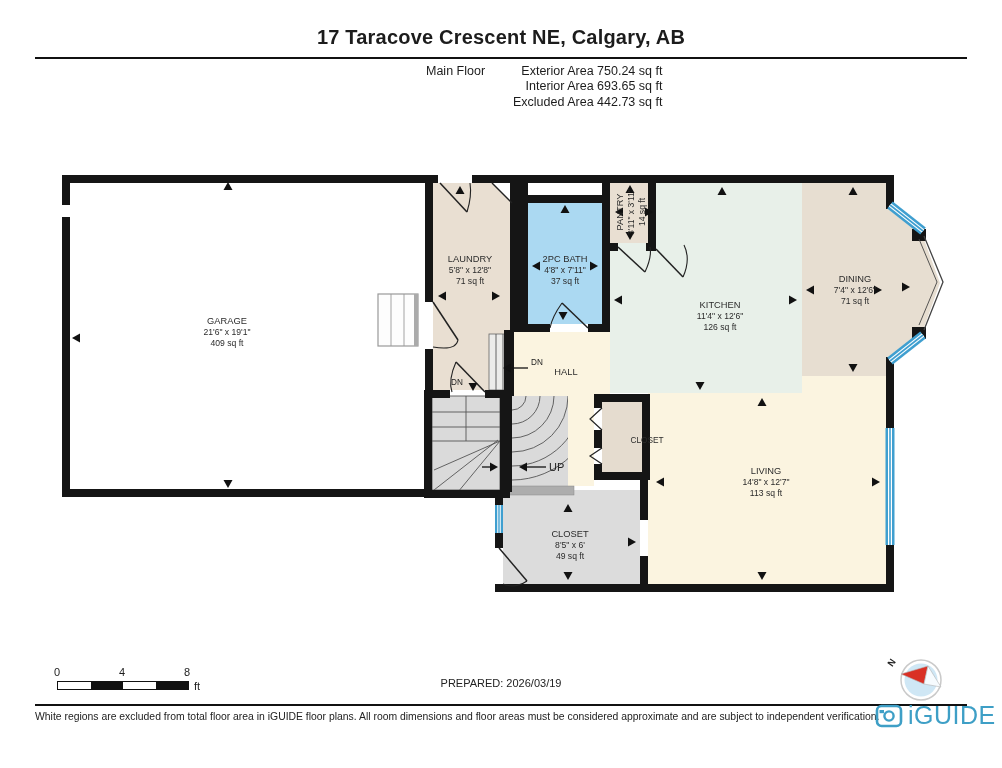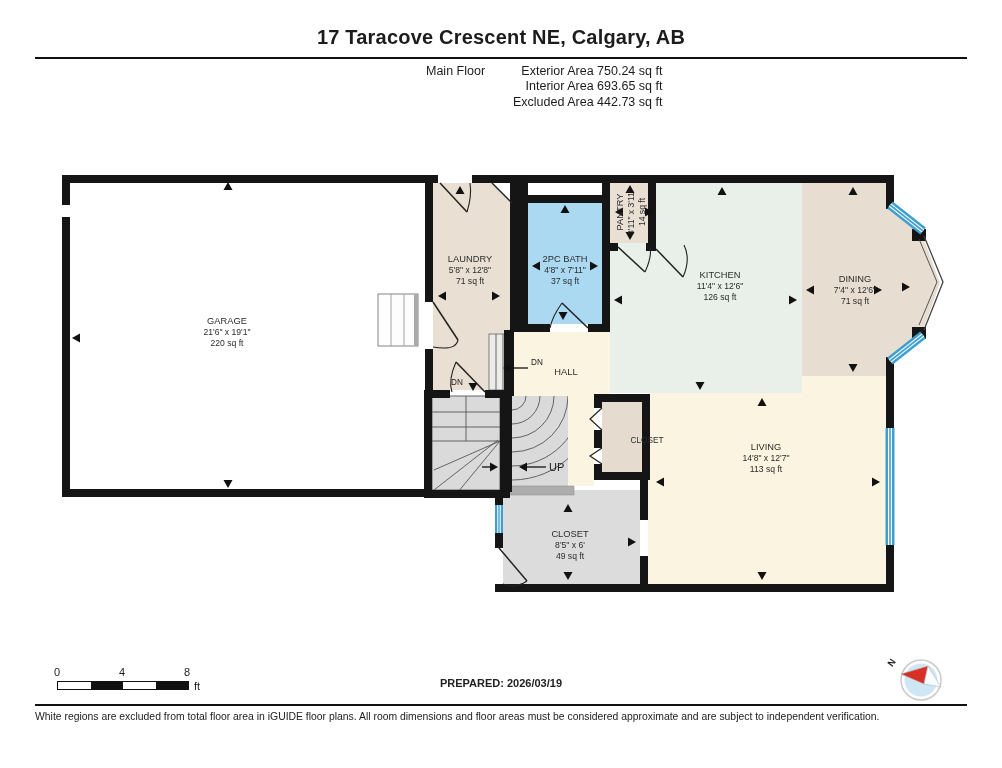--- a/index.html
+++ b/index.html
@@ -17,21 +17,21 @@
   .room-label .rn{font-size:9.3px;}
   .room-label .rd{font-size:8.6px;}
   .rot{transform:translate(-50%,-50%) rotate(-90deg);}
   .small-label{position:absolute;font-size:11px;color:#222;}
   
   .scalebar{left:57px;top:666px;width:150px;height:30px;}
   .sb-tick{position:absolute;top:0;font-size:11px;transform:translateX(-50%);}
   .sb-bar{position:absolute;top:15px;left:0;width:130px;height:7px;border:1px solid #111;display:flex;}
   .sb-seg{height:100%;flex:1;}
   .sb-unit{position:absolute;left:137px;top:14px;font-size:11px;}
-  .prepared{left:0;top:677px;width:100%;text-align:center;font-size:11px;color:#222;font-weight:bold;}
+  .prepared{left:0;top:677px;width:100%;text-align:center;font-size:11px;color:#222;}
   
   .disclaimer{left:35px;top:711px;font-size:10.4px;color:#222;}
   .logo{left:874px;top:701px;display:flex;align-items:center;gap:4px;color:#3E9FC6;}
   .logo .brand{font-size:25px;letter-spacing:.5px;}
   .north-label{left:888px;top:657px;font-size:9.5px;font-weight:bold;transform:rotate(-55deg);color:#222;}
 </style>
 </head>
 <body>
 
 <div id="page">
@@ -208,54 +208,54 @@
       <line x1="526" y1="467" x2="546" y2="467" stroke="#111" stroke-width="1.3"></line>
       <polygon points="503,368 511,363.5 511,372.5"></polygon>
       <line x1="510" y1="368" x2="528" y2="368" stroke="#111" stroke-width="1.3"></line>
       <polygon points="473,391 468.5,383 477.5,383"></polygon>
     </g>
   </svg>
 
   <div class="room-label" style="left:227px;top:332px">
     <div class="rn">GARAGE</div>
     <div class="rd">21'6" x 19'1"</div>
-    <div class="rd">220 sq ft</div>
+    <div class="rd">409 sq ft</div>
   </div>
   <div class="room-label" style="left:470px;top:270px">
     <div class="rn">LAUNDRY</div>
     <div class="rd">5'8" x 12'8"</div>
     <div class="rd">71 sq ft</div>
   </div>
   <div class="room-label" style="left:565px;top:270px">
     <div class="rn">2PC BATH</div>
     <div class="rd">4'8" x 7'11"</div>
     <div class="rd">37 sq ft</div>
   </div>
   <div class="room-label rot" style="left:631px;top:212px">
     <div class="rn">PANTRY</div>
     <div class="rd">3'11" x 3'11"</div>
     <div class="rd">14 sq ft</div>
   </div>
-  <div class="room-label" style="left:720px;top:286px">
+  <div class="room-label" style="left:720px;top:316px">
     <div class="rn">KITCHEN</div>
     <div class="rd">11'4" x 12'6"</div>
     <div class="rd">126 sq ft</div>
   </div>
   <div class="room-label" style="left:855px;top:290px">
     <div class="rn">DINING</div>
     <div class="rd">7'4" x 12'6"</div>
     <div class="rd">71 sq ft</div>
   </div>
   <div class="room-label" style="left:566px;top:372px">
     <div class="rn">HALL</div>
   </div>
   <div class="room-label" style="left:647px;top:440px">
     <div class="rn" style="font-size:8.3px">CLOSET</div>
   </div>
-  <div class="room-label" style="left:766px;top:458px">
+  <div class="room-label" style="left:766px;top:482px">
     <div class="rn">LIVING</div>
     <div class="rd">14'8" x 12'7"</div>
     <div class="rd">113 sq ft</div>
   </div>
   <div class="room-label" style="left:570px;top:545px">
     <div class="rn">CLOSET</div>
     <div class="rd">8'5" x 6'</div>
     <div class="rd">49 sq ft</div>
   </div>
 
@@ -281,14 +281,22 @@
   <svg class="abs" style="left:878px;top:650px" width="70" height="62" viewBox="878 650 70 62">
     <circle cx="921" cy="680" r="20" fill="#ffffff" stroke="#c9c9c9" stroke-width="1.5"></circle>
     <circle cx="921" cy="680" r="16.5" fill="#cfe7f5"></circle>
     <polygon points="901,674 928,666 924,684" fill="#d93025" stroke="#b3b3b3" stroke-width="0.6"></polygon>
     <polygon points="941,687 924,684 928,666" fill="#f6fbfe" stroke="#b3b3b3" stroke-width="0.6"></polygon>
   </svg>
   <div class="abs north-label">N</div>
 
   <div class="abs hrule" style="top:704px"></div>
   <div class="abs disclaimer">White regions are excluded from total floor area in iGUIDE floor plans. All room dimensions and floor areas must be considered approximate and are subject to independent verification.</div>
+  <div class="abs logo">
+    <svg width="30" height="26" viewBox="0 0 27 26">
+      <rect x="1.5" y="3" width="24" height="20" rx="4.5" fill="none" stroke="#3E9FC6" stroke-width="2.6"></rect>
+      <circle cx="13.5" cy="13" r="4.6" fill="none" stroke="#3E9FC6" stroke-width="2.4"></circle>
+      <rect x="4" y="7" width="4.5" height="3.2" fill="#3E9FC6"></rect>
+    </svg>
+    <span class="brand">iGUIDE</span>
+  </div>
 
 </div>
 
 </body></html>

